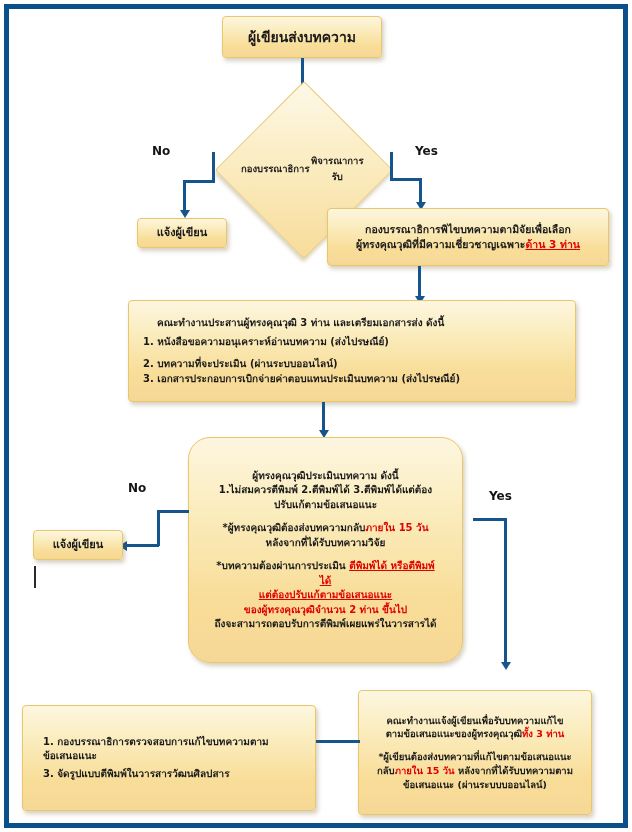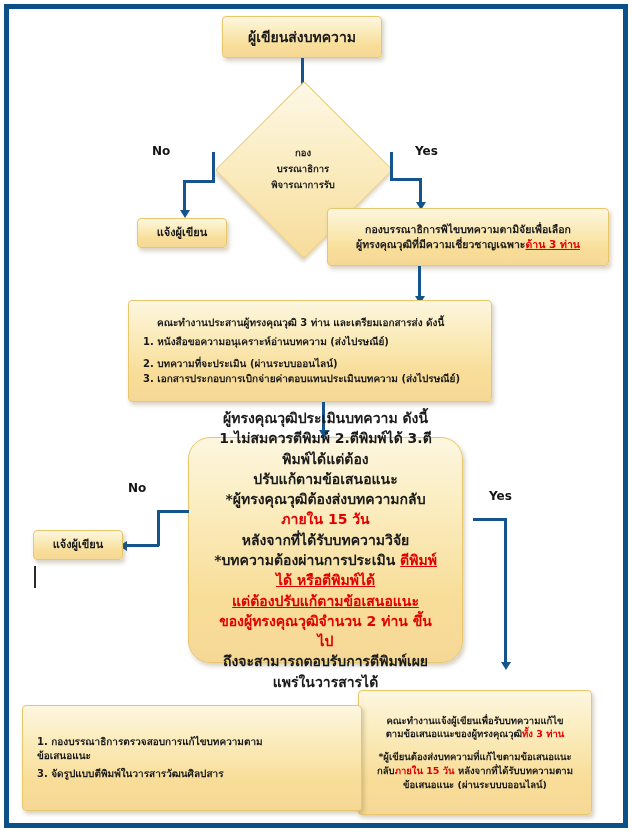--- a/index.html
+++ b/index.html
@@ -38,21 +38,21 @@
   .diamond{
     position:absolute;
     width:124px;height:124px;
     transform:rotate(45deg);
     border:1px solid #e8c66a;
     background:linear-gradient(135deg,#fdf8e8 0%,#fbeec6 40%,#f7dc9a 100%);
     box-shadow:2px 3px 4px rgba(120,100,50,.28);
     border-radius:3px;
   }
   .diamond-text{
-    position:absolute;display:flex;flex-direction:column;
+    position:absolute;display:flex;
     align-items:center;justify-content:center;
     font-weight:bold;font-size:9.5px;line-height:1.7;color:#1a1a1a;
     text-align:center;
   }
 
   
   .ln-v,.ln-h{position:absolute;background:#15548c;}
   .ln-v{width:3px;}
   .ln-h{height:3px;}
   .arrow{position:absolute;width:0;height:0;}
@@ -110,31 +110,31 @@
     <div class="node" style="left:327px;top:208px;width:282px;height:58px;font-size:10.5px;padding:4px 8px;">
       <span class="ln">กองบรรณาธิการพิไขบทความตามิจัยเพื่อเลือก</span>
       <span class="ln">
         <span>ผู้ทรงคุณวุฒิที่มีความเชี่ยวชาญเฉพาะ</span><span class="red-u">ด้าน  3 ท่าน</span>
       </span>
     </div>
 
     <div class="ln-v" style="left:418px;top:266px;height:32px;"></div>
     <div class="arrow arrow-down" style="left:415px;top:296px;"></div>
 
-    <div class="node left-align" style="left:128px;top:300px;width:364px;height:102px;font-size:10px;padding:9px 14px;">
+    <div class="node left-align" style="left:128px;top:300px;width:448px;height:102px;font-size:10px;padding:9px 14px;">
       <span class="ln" style="text-indent:14px;margin-bottom:4px;">คณะทำงานประสานผู้ทรงคุณวุฒิ 3 ท่าน และเตรียมเอกสารส่ง ดังนี้</span>
       <span class="ln" style="margin-bottom:8px;">1. หนังสือขอความอนุเคราะห์อ่านบทความ (ส่งไปรษณีย์)</span>
       <span class="ln" style="margin-bottom:0;">2. บทความที่จะประเมิน (ผ่านระบบออนไลน์)</span>
       <span class="ln">3. เอกสารประกอบการเบิกจ่ายค่าตอบแทนประเมินบทความ (ส่งไปรษณีย์)</span>
     </div>
 
     <div class="ln-v" style="left:322px;top:402px;height:32px;"></div>
     <div class="arrow arrow-down" style="left:319px;top:430px;"></div>
 
-    <div class="node" style="left:188px;top:437px;width:275px;height:226px;font-size:14px;padding:10px 24px;border-radius:22px;">
+    <div class="node" style="left:188px;top:437px;width:275px;height:226px;font-size:10px;padding:10px 24px;border-radius:22px;">
       <span class="ln">ผู้ทรงคุณวุฒิประเมินบทความ  ดังนี้</span>
       <span class="ln">1.ไม่สมควรตีพิมพ์  2.ตีพิมพ์ได้  3.ตีพิมพ์ได้แต่ต้อง</span>
       <span class="ln">ปรับแก้ตามข้อเสนอแนะ</span>
       <span class="gap"></span>
       <span class="ln">
         <span>*ผู้ทรงคุณวุฒิต้องส่งบทความกลับ</span><span class="red">ภายใน  15 วัน</span>
       </span>
       <span class="ln">หลังจากที่ได้รับบทความวิจัย</span>
       <span class="gap"></span>
       <span class="ln">
@@ -170,20 +170,20 @@
       <span class="ln">*ผู้เขียนต้องส่งบทความที่แก้ไขตามข้อเสนอแนะ</span>
       <span class="ln">
         <span>กลับ</span><span class="red">ภายใน 15 วัน</span><span> หลังจากที่ได้รับบทความตาม</span>
       </span>
       <span class="ln">ข้อเสนอแนะ (ผ่านระบบบออนไลน์)</span>
     </div>
 
     <div class="ln-h" style="left:315px;top:740px;width:45px;"></div>
     <div class="arrow arrow-left" style="left:307px;top:737px;"></div>
 
-    <div class="node left-align" style="left:22px;top:705px;width:340px;height:106px;font-size:10px;padding:10px 14px;">
+    <div class="node left-align" style="left:22px;top:705px;width:294px;height:106px;font-size:10px;padding:10px 20px;">
       <span class="ln">1. กองบรรณาธิการตรวจสอบการแก้ไขบทความตาม</span>
       <span class="ln" style="margin-bottom:3px;">ข้อเสนอแนะ</span>
       <span class="ln">3. จัดรูปแบบตีพิมพ์ในวารสารวัฒนศิลปสาร</span>
     </div>
 
   </div>
 </div>
 
 </body></html>

